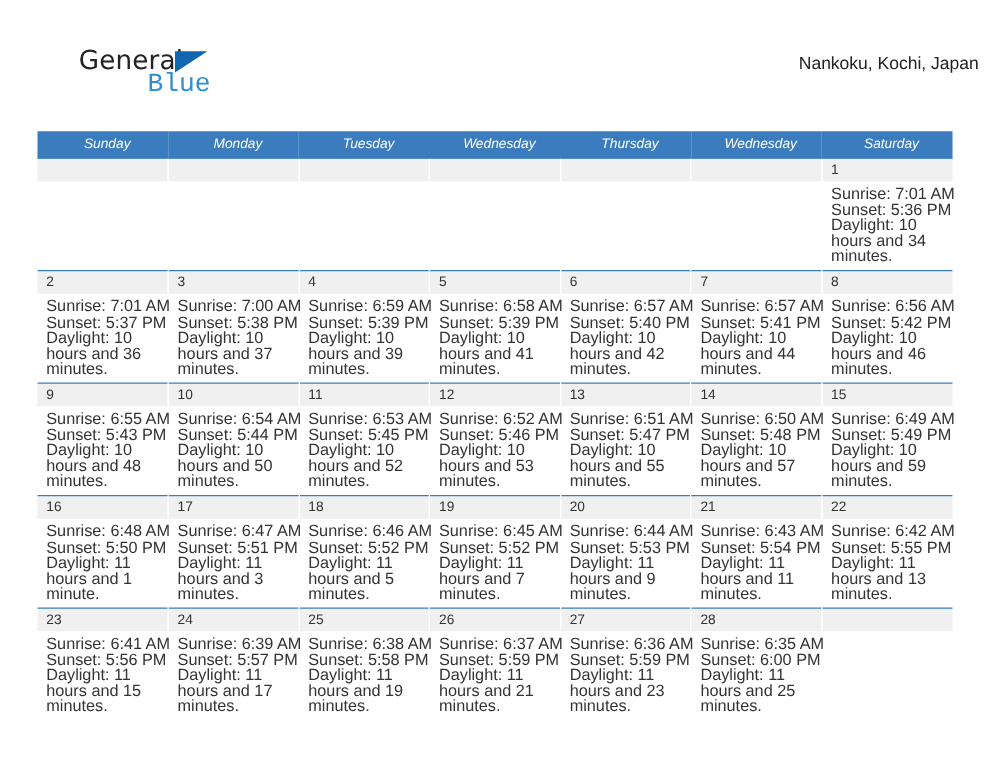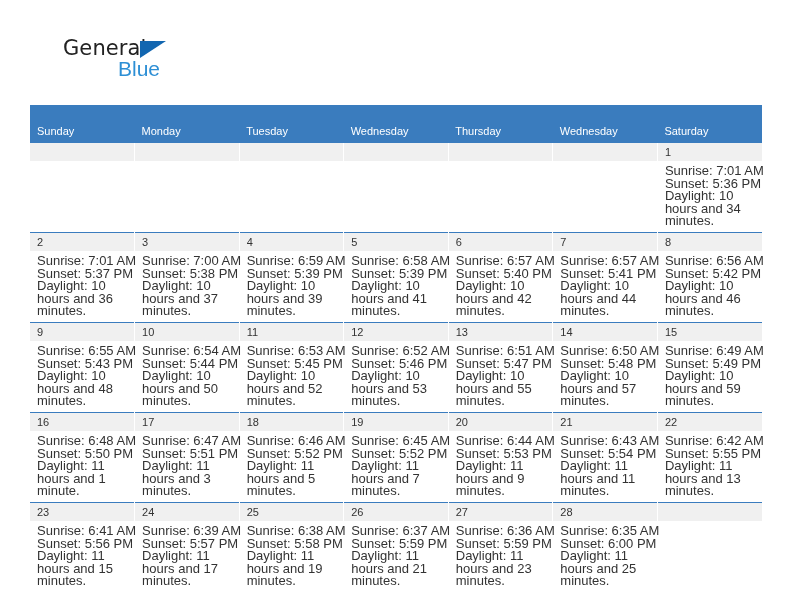--- a/index.html
+++ b/index.html
@@ -54,21 +54,21 @@
     height: 0;
     border-left: 26px solid #1266b0;
     border-bottom: 17px solid transparent;
   }
   .logo-blue {
     position: absolute;
     left: 55px;
     top: 21px;
     font-size: 21px;
     color: #2d8fd5;
-    font-family: Liberation Sans, sans-serif;
+    font-family: Liberation Mono, monospace;
   }
   .title-block {
     position: absolute;
     right: 36px;
     top: 33px;
     text-align: right;
   }
   .cal-title {
     font-size: 26px;
     color: #222222;
@@ -90,24 +90,25 @@
     top: 105px;
     width: 732px;
     border-collapse: collapse;
     table-layout: fixed;
   }
   .calendar th {
     background: #3a7cbe;
     color: #ffffff;
     font-size: 11px;
     font-weight: normal;
-    text-align: left;
-    padding: 20px 0 5px 7px;
+    text-align: center;
+    padding: 4px 0 5px 7px;
     height: 21px;
     border: none;
+    font-style: italic;
   }
   .calendar td {
     width: 104.57px;
     vertical-align: top;
     padding: 0;
     border-top: 1px solid #3a7cbe;
     border-left: 1px solid #ffffff;
     background: #ffffff;
     height: 90px;
   }
@@ -140,20 +141,21 @@
 
 <div class="page">
 
   <div class="header">
     <div class="logo">
       <span class="logo-general">General</span>
       <span class="logo-tri"></span>
       <span class="logo-blue">Blue</span>
     </div>
     <div class="title-block">
+      <div class="cal-subtitle">Nankoku, Kochi, Japan</div>
     </div>
   </div>
 
   <table class="calendar">
     <thead>
       <tr>
         <th>Sunday</th>
         <th>Monday</th>
         <th>Tuesday</th>
         <th>Wednesday</th>

